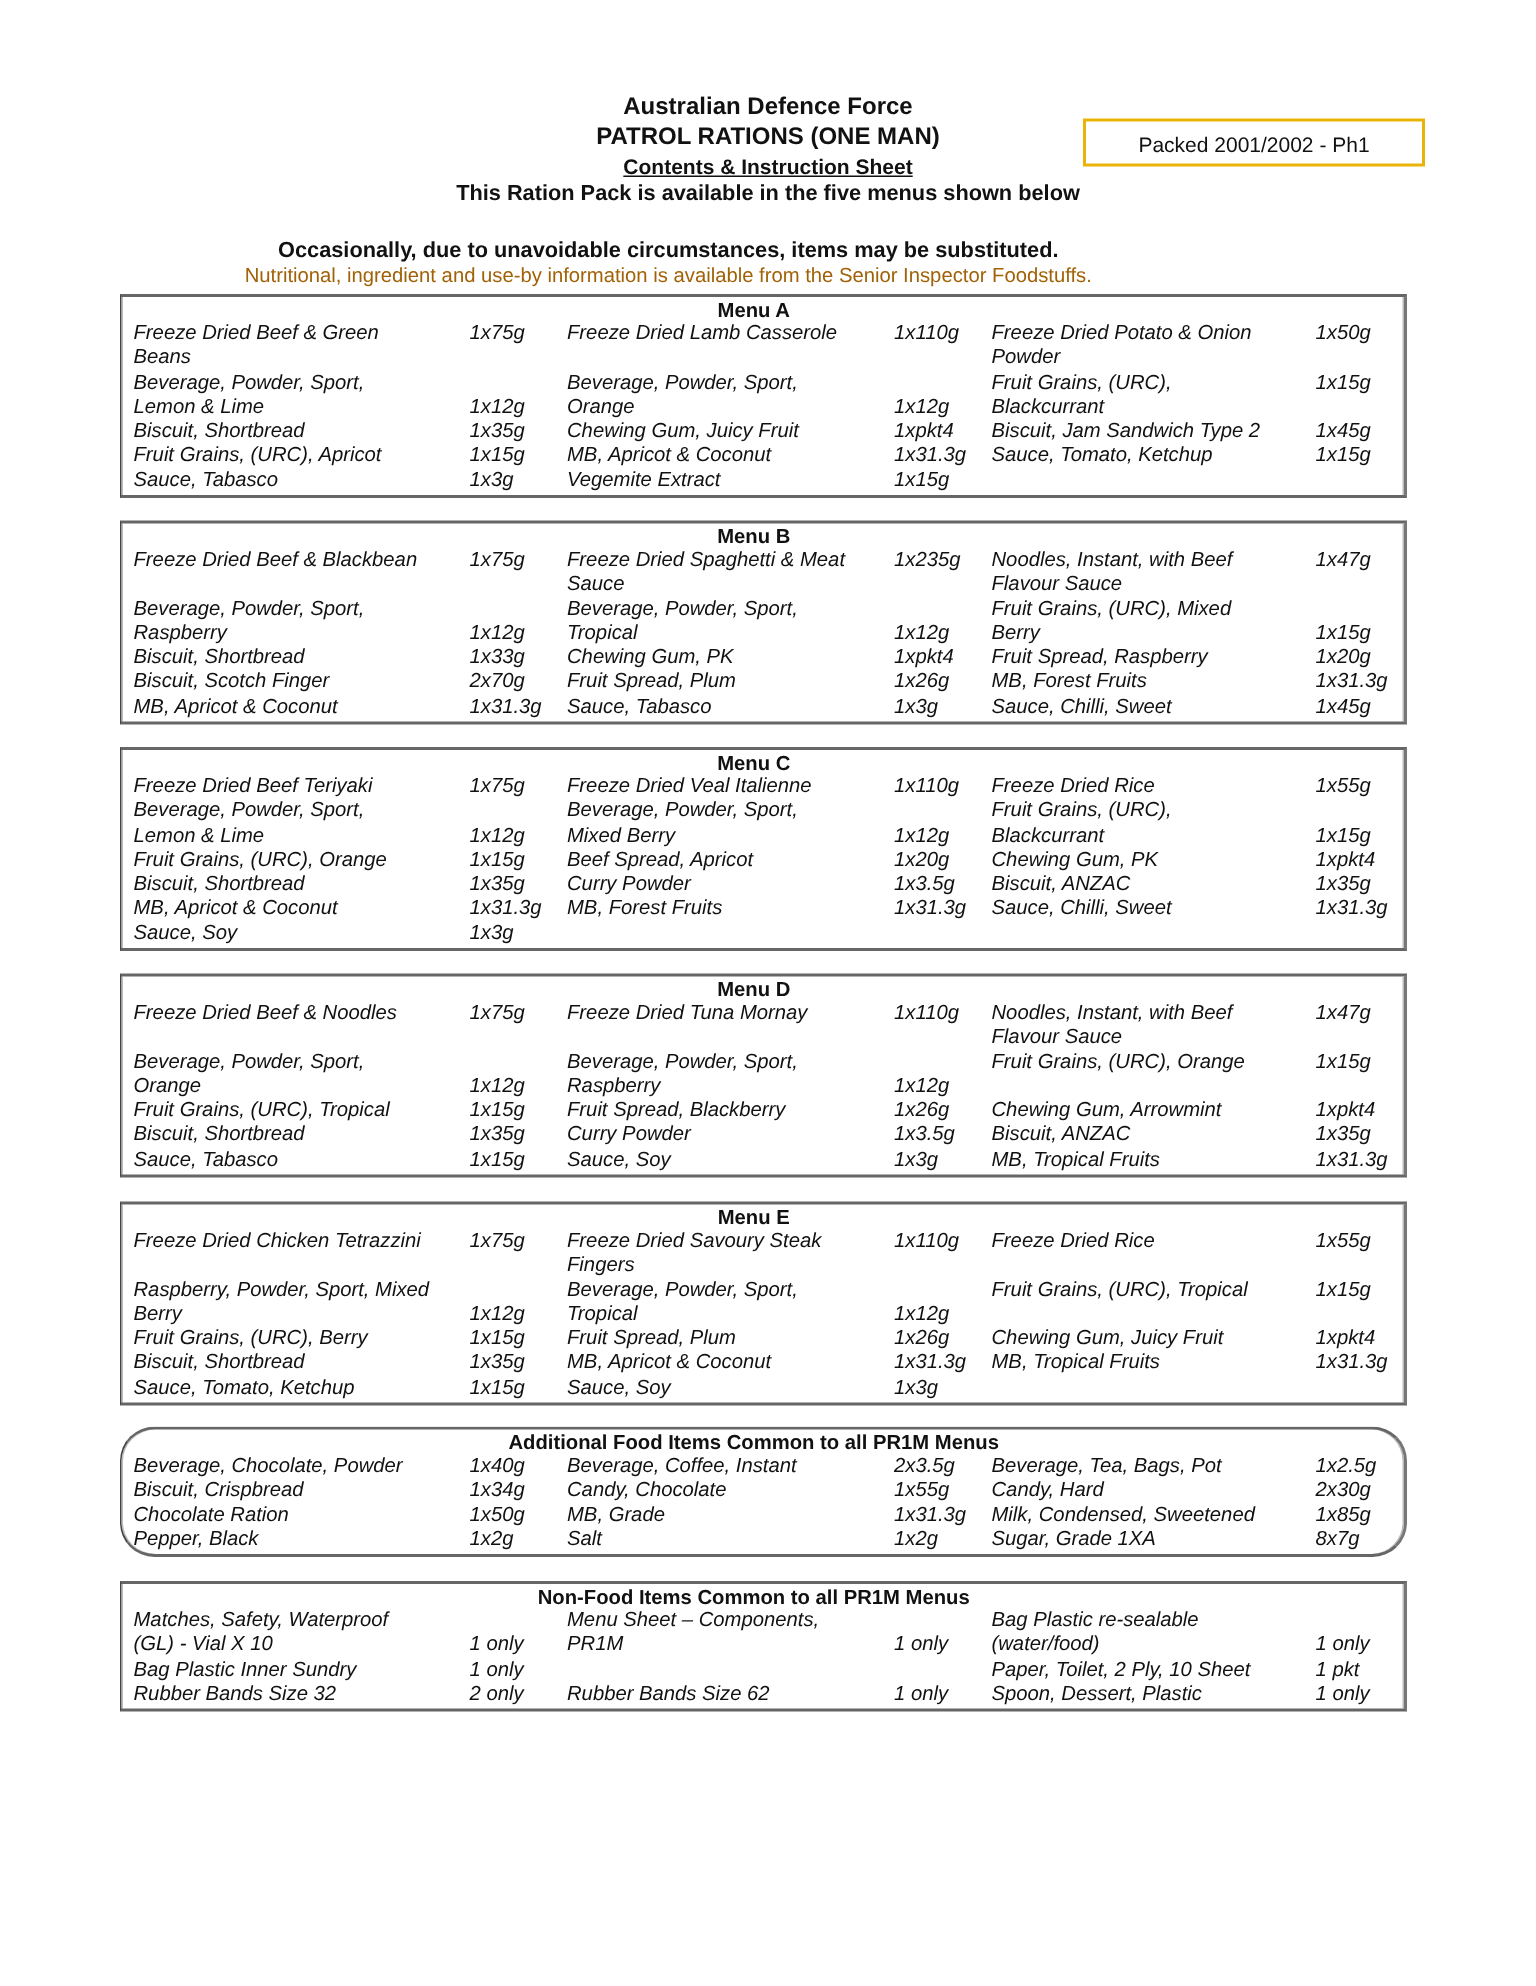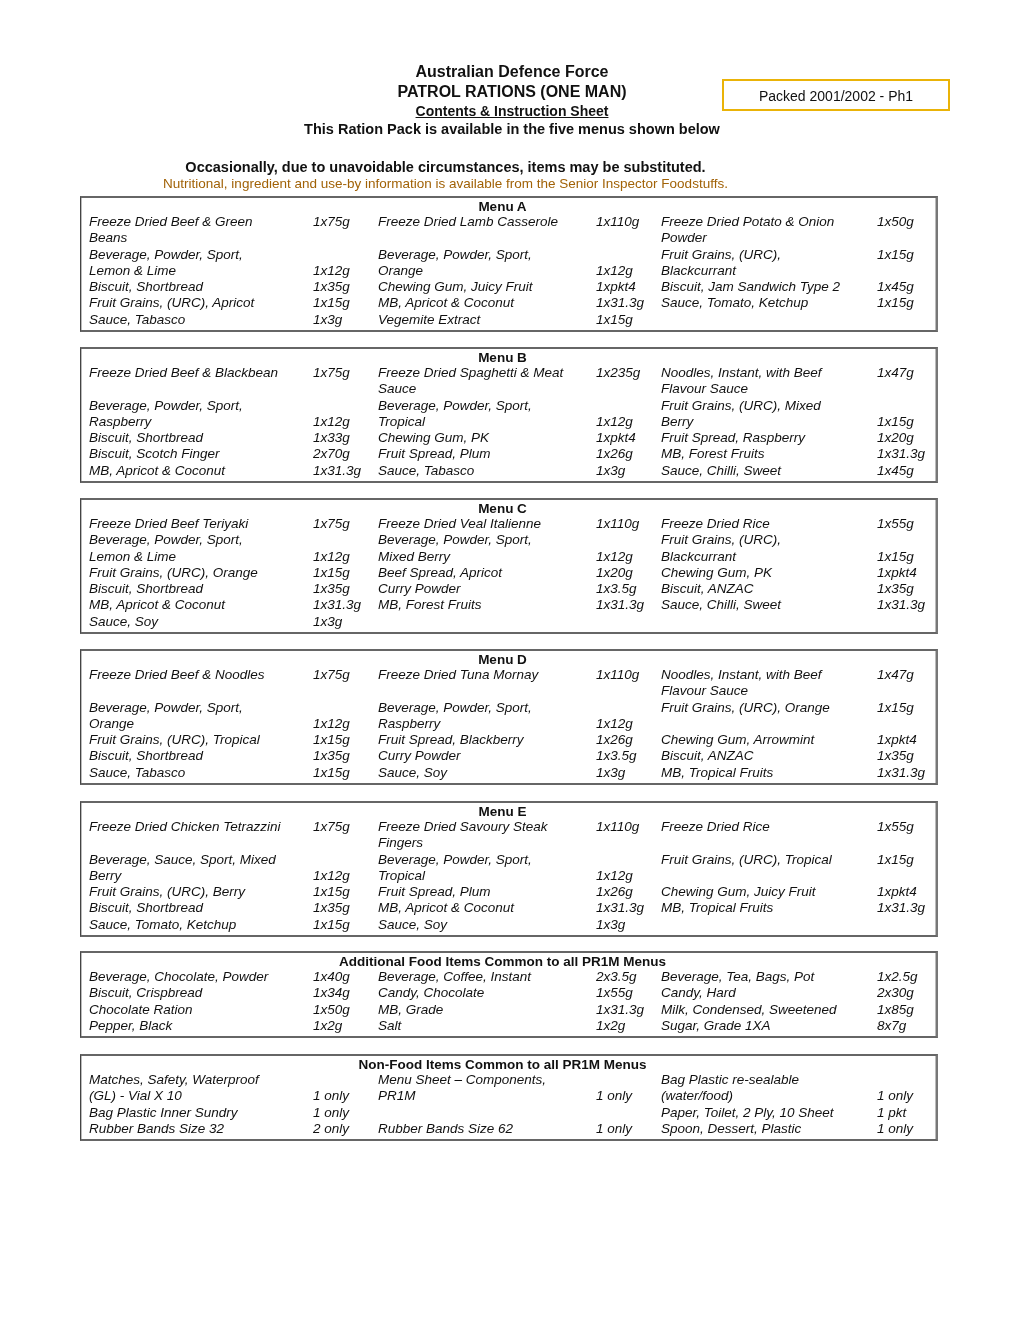--- a/index.html
+++ b/index.html
@@ -249,21 +249,21 @@
         <div class="cell">Freeze Dried Savoury Steak</div>
         <div class="cell">1x110g</div>
         <div class="cell">Freeze Dried Rice</div>
         <div class="cell">1x55g</div>
         <div class="cell">&nbsp;</div>
         <div class="cell">&nbsp;</div>
         <div class="cell">Fingers</div>
         <div class="cell">&nbsp;</div>
         <div class="cell">&nbsp;</div>
         <div class="cell">&nbsp;</div>
-        <div class="cell">Beverage, Sauce, Sport, Mixed</div>
+        <div class="cell">Raspberry, Powder, Sport, Mixed</div>
         <div class="cell">&nbsp;</div>
         <div class="cell">Beverage, Powder, Sport,</div>
         <div class="cell">&nbsp;</div>
         <div class="cell">Fruit Grains, (URC), Tropical</div>
         <div class="cell">1x15g</div>
         <div class="cell">Berry</div>
         <div class="cell">1x12g</div>
         <div class="cell">Tropical</div>
         <div class="cell">1x12g</div>
         <div class="cell">&nbsp;</div>
@@ -281,21 +281,21 @@
         <div class="cell">MB, Tropical Fruits</div>
         <div class="cell">1x31.3g</div>
         <div class="cell">Sauce, Tomato, Ketchup</div>
         <div class="cell">1x15g</div>
         <div class="cell">Sauce, Soy</div>
         <div class="cell">1x3g</div>
         <div class="cell">&nbsp;</div>
         <div class="cell">&nbsp;</div>
       </div>
     </div>
-    <div class="section" style="top: 951px;">
+    <div class="section" style="top: 951px; border-radius: 23px;">
       <div class="sec-title">Additional Food Items Common to all PR1M Menus</div>
       <div class="grid">
         <div class="cell">Beverage, Chocolate, Powder</div>
         <div class="cell">1x40g</div>
         <div class="cell">Beverage, Coffee, Instant</div>
         <div class="cell">2x3.5g</div>
         <div class="cell">Beverage, Tea, Bags, Pot</div>
         <div class="cell">1x2.5g</div>
         <div class="cell">Biscuit, Crispbread</div>
         <div class="cell">1x34g</div>

